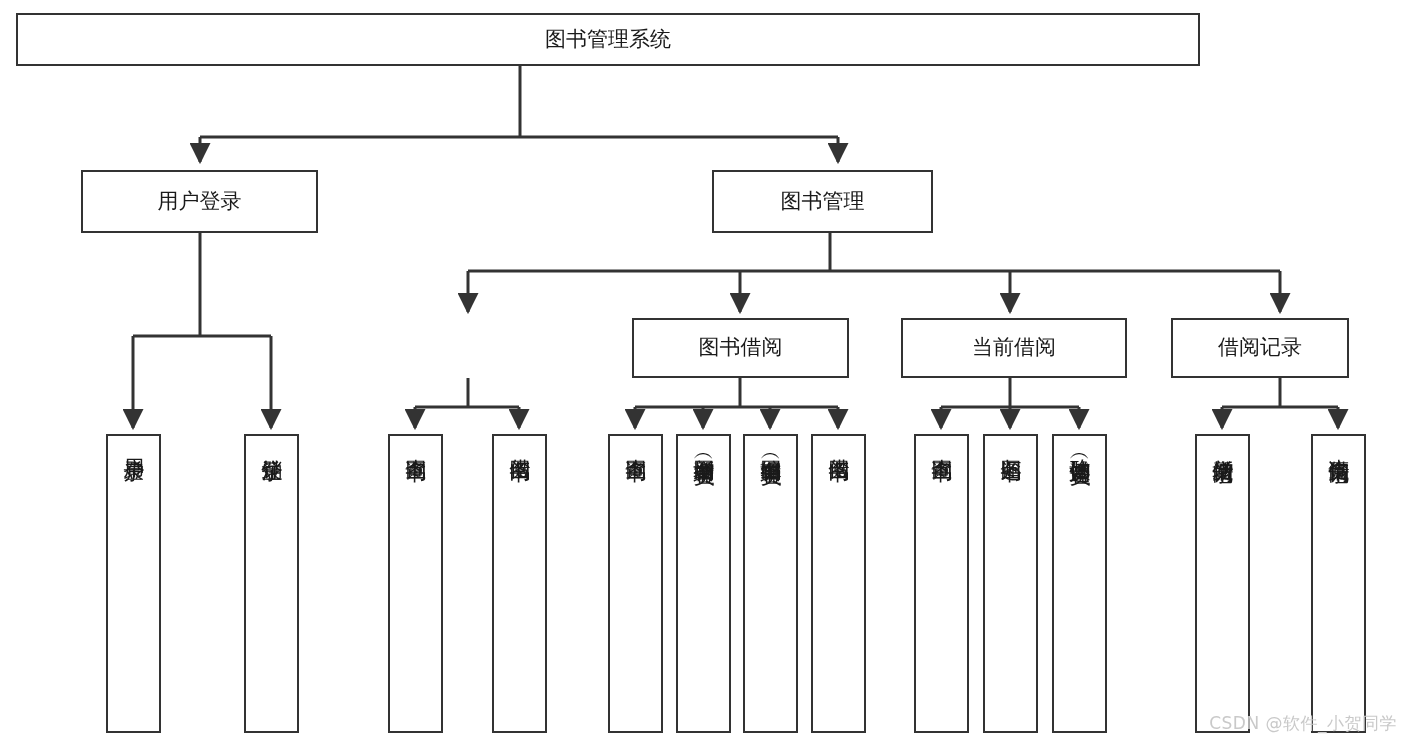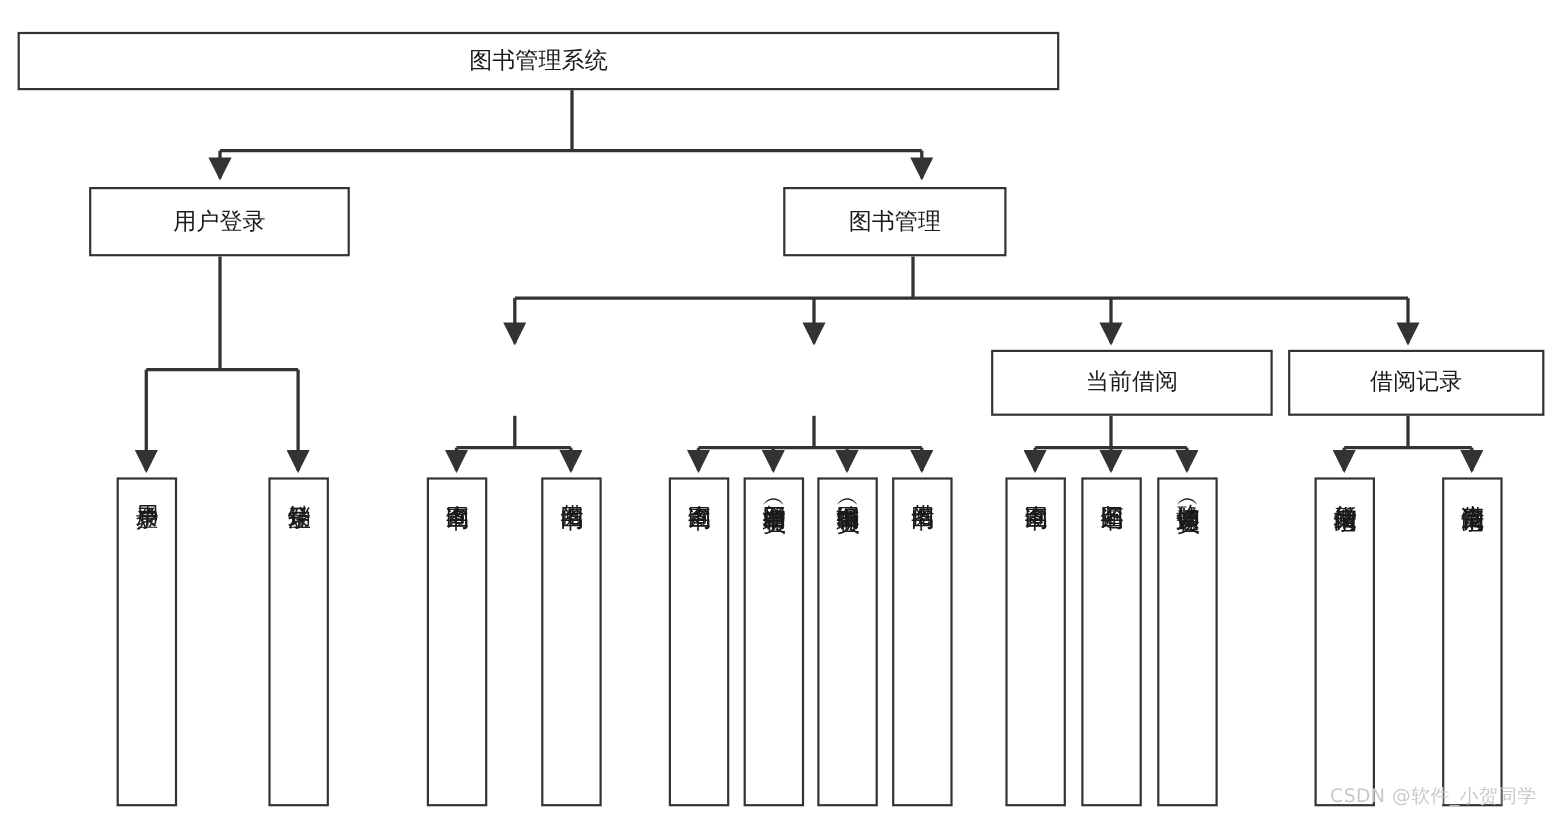--- a/index.html
+++ b/index.html
@@ -114,35 +114,38 @@
       <path d="M 1010 407 L 1010 428" marker-end="url(#arrow)"></path>
       <path d="M 1079 407 L 1079 428" marker-end="url(#arrow)"></path>
 
       <path d="M 1280 378 L 1280 407"></path>
       <path d="M 1222 407 L 1338 407"></path>
       <path d="M 1222 407 L 1222 428" marker-end="url(#arrow)"></path>
       <path d="M 1338 407 L 1338 428" marker-end="url(#arrow)"></path>
     </g>
   </svg>
 
-  <div class="node h" style="left:16px; top:13px; width:947px; height:53px;margin-top:16px;">
+  <div class="node h" style="left:16px; top:13px; width:1184px; height:53px;">
     <span class="label">图书管理系统</span>
   </div>
 
   <div class="node h" style="left:81px; top:170px; width:237px; height:63px;">
     <span class="label">用户登录</span>
   </div>
-  <div class="node h" style="left:712px; top:170px; width:203px; height:63px;">
+  <div class="node h" style="left:712px; top:170px; width:221px; height:63px;">
     <span class="label">图书管理</span>
   </div>
 
-  <div class="node h" style="left:901px; top:318px; width:256px; height:60px;">
+  <div class="node h" style="left:632px; top:318px; width:217px; height:60px;">
+    <span class="label">图书借阅</span>
+  </div>
+  <div class="node h" style="left:901px; top:318px; width:226px; height:60px;">
     <span class="label">当前借阅</span>
   </div>
-  <div class="node h" style="left:1171px; top:318px; width:233px; height:60px;">
+  <div class="node h" style="left:1171px; top:318px; width:178px; height:60px;">
     <span class="label">借阅记录</span>
   </div>
 
   <div class="node v" style="left:106px; top:434px; width:55px; height:299px;">
     <span class="label">用户登录</span>
   </div>
   <div class="node v" style="left:244px; top:434px; width:55px; height:299px;">
     <span class="label">注销登录</span>
   </div>
 

